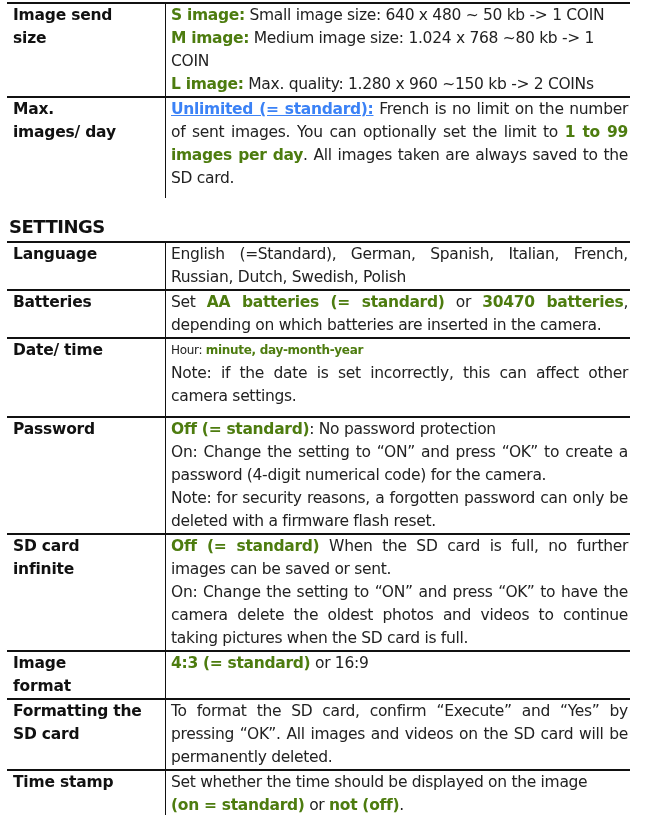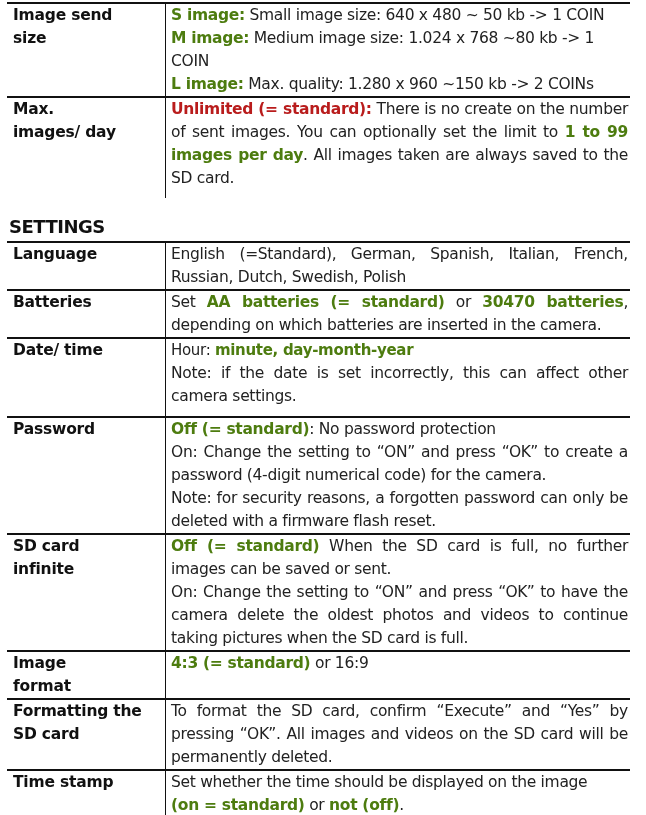--- a/index.html
+++ b/index.html
@@ -7,62 +7,62 @@
            font-family: "DejaVu Sans", sans-serif; color: #111; }
     .tbl { position: absolute; left: 7px; width: 623px; border-collapse: collapse; }
     .tbl td { vertical-align: top; padding: 0; font-size: 15.5px; line-height: 23px; }
     .tbl td.lab { width: 112px; padding-left: 6px; font-weight: bold; border-right: 1.5px solid #111; letter-spacing: -0.2px; }
     .tbl td.val { padding-left: 5px; padding-right: 2px; text-align: justify; letter-spacing: -0.3px; color: #222; }
     .tbl tr.row { border-bottom: 2px solid #111; }
     .tbl tr.first { border-top: 2px solid #111; }
     .tbl tr.nobottom { border-bottom: none; }
     .val .line { display: block; }
     .b { font-weight: bold; color: #4d7c0f; }
-    .u { font-weight: bold; color: #b91c1c; }
+    .u { text-decoration: underline; font-weight: bold; color: #3b82f6; }
     #t1 { top: 2px; }
     #t2 { top: 241px; }
     .heading { position: absolute; left: 9px; top: 216px; font-weight: bold; font-size: 18px; letter-spacing: -0.5px; text-align: right; }
     .pad-bot { padding-bottom: 8px !important; }
   </style>
 </head>
 <body>
 
 <table class="tbl" id="t1">
   <tbody>
       <tr class="row first" style="height:69px">
     <td class="lab" style="padding-right:20px">Image send size</td>
     <td class="val" style="text-align:left">
       <span class="line"><span class="b">S image:</span><span> Small image size: 640 x 480 ~ 50 kb -&gt; 1 COIN</span></span>
       <span class="line"><span class="b">M image:</span><span> Medium image size: 1.024 x 768 ~80 kb -&gt; 1 COIN</span></span>
       <span class="line"><span class="b">L image:</span><span> Max. quality: 1.280 x 960 ~150 kb -&gt; 2 COINs</span></span>
     </td>
   </tr>
   <tr class="row nobottom">
     <td class="lab" style="padding-right:40px">Max. images/ day</td>
-    <td class="val pad-bot"><span class="u">Unlimited (= standard):</span><span> There is no create on the number of sent images. You can optionally set the limit to </span><span class="b">1 to 99 images per day</span><span>. All images taken are always saved to the SD card.</span></td>
+    <td class="val pad-bot"><span class="u">Unlimited (= standard):</span><span> French is no limit on the number of sent images. You can optionally set the limit to </span><span class="b">1 to 99 images per day</span><span>. All images taken are always saved to the SD card.</span></td>
   </tr>
 </tbody>
   </table>
 
 <div class="heading">SETTINGS</div>
 
 <table class="tbl" id="t2">
   <tbody>
       <tr class="row first">
     <td class="lab">Language</td>
     <td class="val">English (=Standard), German, Spanish, Italian, French, Russian, Dutch, Swedish, Polish</td>
   </tr>
   <tr class="row">
     <td class="lab">Batteries</td>
     <td class="val"><span>Set </span><span class="b">AA batteries (= standard)</span><span> or </span><span class="b">30470 batteries</span><span>, depending on which batteries are inserted in the camera.</span></td>
   </tr>
   <tr class="row">
     <td class="lab" style="">Date/ time</td>
     <td class="val pad-bot">
-      <span class="line" style="font-size:15px"><span>Hour: </span><span class="b">minute, day-month-year</span></span>
+      <span class="line" style="font-size:12px"><span>Hour: </span><span class="b">minute, day-month-year</span></span>
       <span class="line">Note: if the date is set incorrectly, this can affect other camera settings.</span>
     </td>
   </tr>
   <tr class="row">
     <td class="lab">Password</td>
     <td class="val">
       <span class="line"><span class="b">Off (= standard)</span><span>: No password protection</span></span>
       <span class="line">On: Change the setting to “ON” and press “OK” to create a password (4-digit numerical code) for the camera.</span>
       <span class="line">Note: for security reasons, a forgotten password can only be deleted with a firmware flash reset.</span>
     </td>

